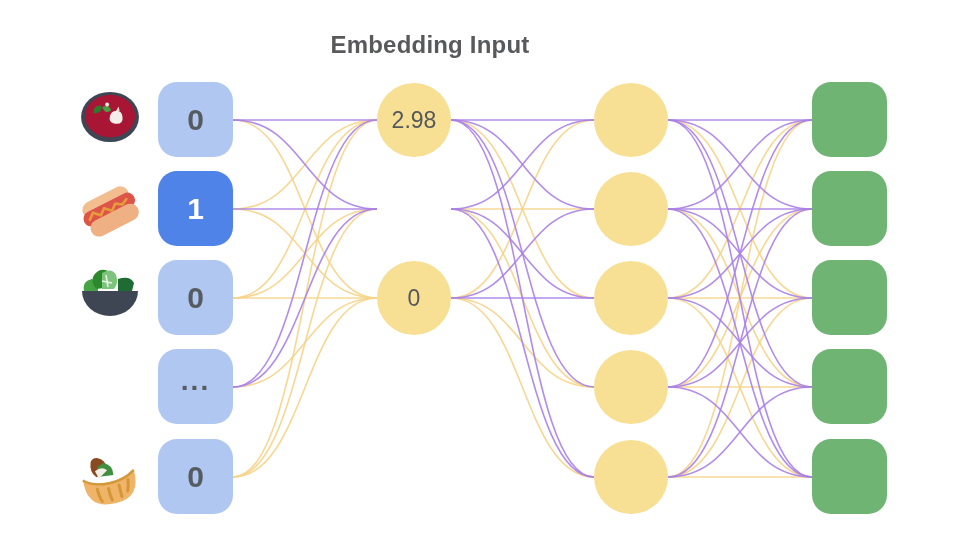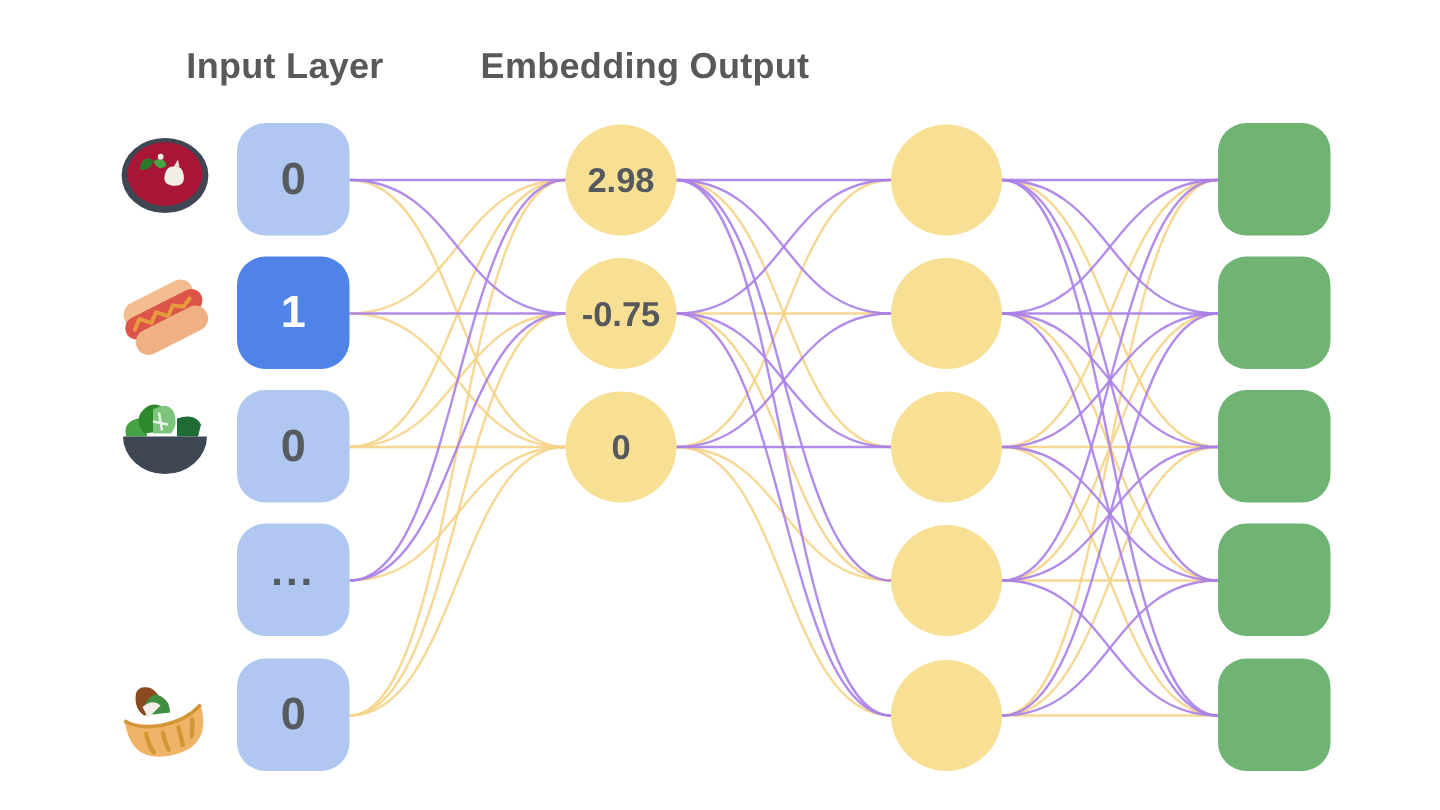--- a/index.html
+++ b/index.html
@@ -17,30 +17,29 @@
   #edges{position:absolute;left:0;top:0;z-index:1;}
   .node{position:absolute;z-index:2;display:flex;align-items:center;justify-content:center;}
   .square{width:75px;height:75px;border-radius:19px;}
   .input-sq{background:#afc7f1;}
   .input-sq.active{background:#5083e8;}
   .output-sq{background:#70b474;}
   .circle{width:74px;height:74px;border-radius:50%;background:#f7e094;}
   .in-label{font-size:30px;font-weight:700;color:#565b60;line-height:1;}
   .input-sq.active .in-label{color:#ffffff;}
   .dots{letter-spacing:2px;font-size:28px;position:relative;top:-6px;}
-  .emb-label{font-size:23px;font-weight:700;color:#55585c;line-height:1;}
+  .emb-label{font-size:23px;font-weight:400;color:#55585c;line-height:1;}
   .food-icon{position:absolute;z-index:2;}
 </style>
 </head>
 <body>
 
 <div id="canvas">
 
-  <div class="layer-title" id="title-input">Input Layer</div>
-  <div class="layer-title" id="title-embedding">Embedding Output</div>
+  <div class="layer-title" id="title-embedding">Embedding Input</div>
 
   <svg id="edges" width="960" height="540">
       <path d="M233 120 C 305 120, 305 298, 377 298" fill="none" stroke="#f5d488" stroke-width="1.6" stroke-opacity="0.9"></path>
       <path d="M233 209 C 305 209, 305 120, 377 120" fill="none" stroke="#f5d488" stroke-width="1.6" stroke-opacity="0.9"></path>
       <path d="M233 209 C 305 209, 305 298, 377 298" fill="none" stroke="#f5d488" stroke-width="1.6" stroke-opacity="0.9"></path>
       <path d="M233 298 C 305 298, 305 120, 377 120" fill="none" stroke="#f5d488" stroke-width="1.6" stroke-opacity="0.9"></path>
       <path d="M233 298 C 305 298, 305 209, 377 209" fill="none" stroke="#f5d488" stroke-width="1.6" stroke-opacity="0.9"></path>
       <path d="M233 298 C 305 298, 305 298, 377 298" fill="none" stroke="#f5d488" stroke-width="1.6" stroke-opacity="0.9"></path>
       <path d="M233 387 C 305 387, 305 298, 377 298" fill="none" stroke="#f5d488" stroke-width="1.6" stroke-opacity="0.9"></path>
       <path d="M233 477 C 305 477, 305 120, 377 120" fill="none" stroke="#f5d488" stroke-width="1.6" stroke-opacity="0.9"></path>
@@ -144,23 +143,20 @@
   <div class="node square input-sq" style="left:158px;top:349px">
     <span class="in-label dots">...</span>
   </div>
   <div class="node square input-sq" style="left:158px;top:439px">
     <span class="in-label">0</span>
   </div>
 
   <div class="node circle" style="left:377px;top:83px">
     <span class="emb-label">2.98</span>
   </div>
-  <div class="node circle" style="left:377px;top:172px">
-    <span class="emb-label">-0.75</span>
-  </div>
   <div class="node circle" style="left:377px;top:261px">
     <span class="emb-label">0</span>
   </div>
 
   <div class="node circle" style="left:594px;top:83px"></div>
   <div class="node circle" style="left:594px;top:172px"></div>
   <div class="node circle" style="left:594px;top:261px"></div>
   <div class="node circle" style="left:594px;top:350px"></div>
   <div class="node circle" style="left:594px;top:440px"></div>
 

